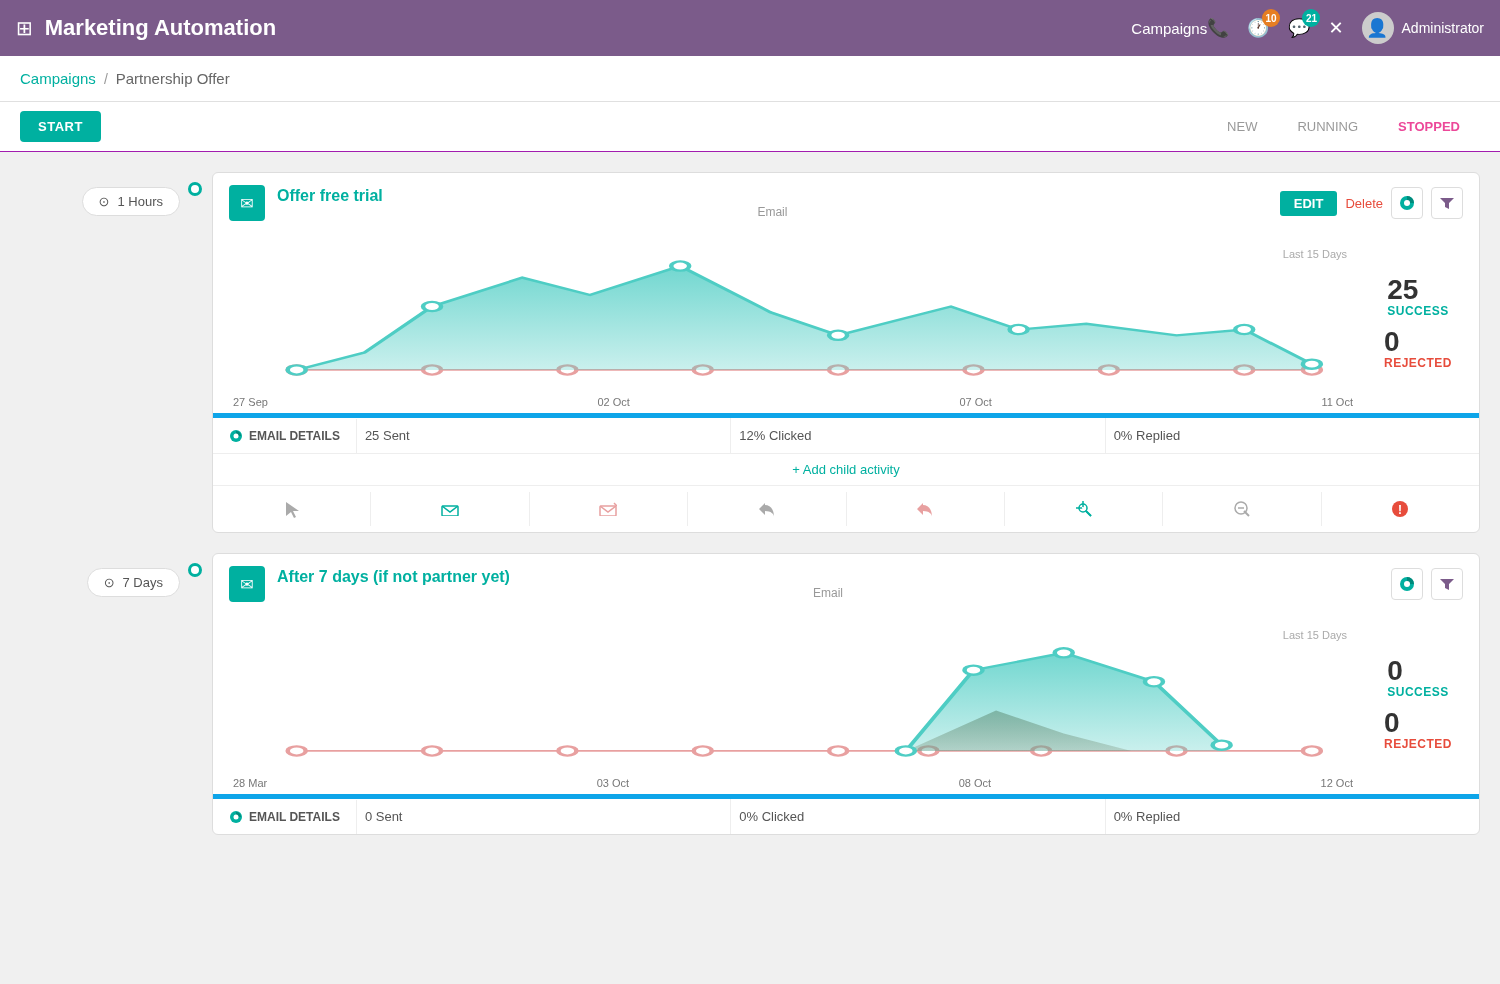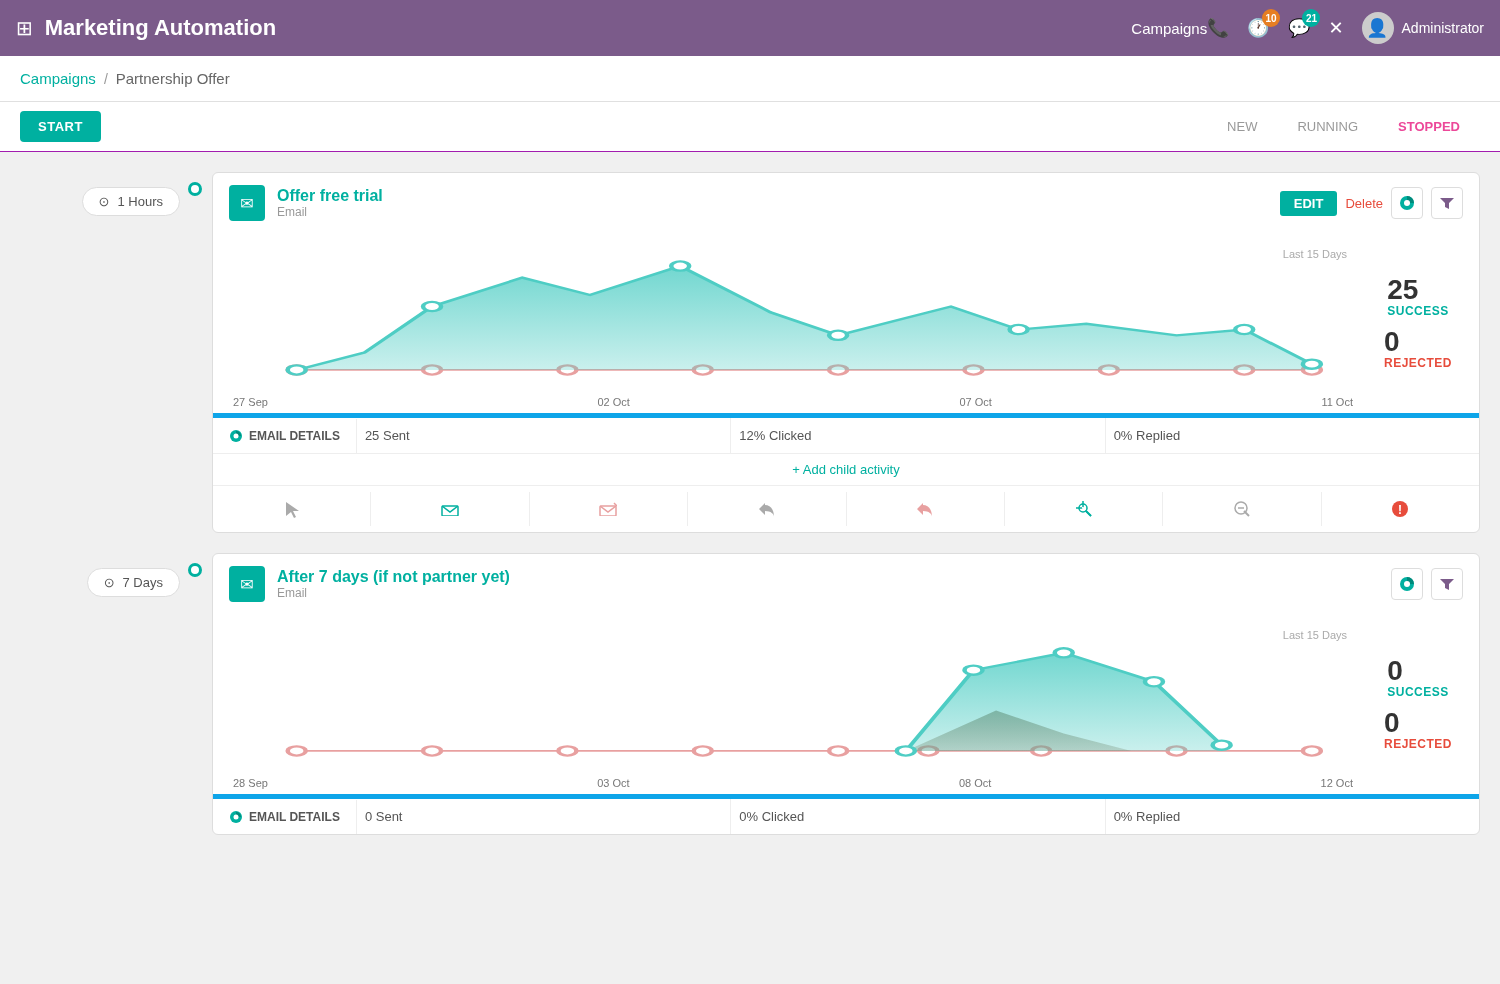--- a/index.html
+++ b/index.html
@@ -108,21 +108,21 @@
       gap: 12px;
     }
     .card-icon {
       width: 36px; height: 36px;
       background: #00b0a0; border-radius: 4px;
       display: flex; align-items: center; justify-content: center;
       color: white; font-size: 16px; flex-shrink: 0;
     }
     .card-title { flex: 1; }
     .card-title-text { font-size: 16px; font-weight: 600; color: #00b0a0; }
-    .card-subtitle { font-size: 12px; color: #999; }
+    .card-subtitle { font-size: 12px; color: #999; text-align: center; }
     .card-actions { display: flex; gap: 8px; align-items: center; }
     .edit-btn {
       background: #00b0a0; color: white; border: none;
       padding: 5px 14px; border-radius: 3px; font-size: 13px;
       font-weight: 700; cursor: pointer;
     }
     .delete-btn { color: #e74c3c; font-size: 13px; cursor: pointer; background: none; border: none; }
     .pie-icon-btn, .filter-icon-btn {
       width: 32px; height: 32px; border: 1px solid #ddd; border-radius: 4px;
       display: flex; align-items: center; justify-content: center;
@@ -482,21 +482,21 @@
 
             <polyline points="300,110 330,40 370,25 410,50 440,105" fill="none" stroke="#4ecdc4" stroke-width="2"></polyline>
 
             <circle cx="300" cy="110" r="4" fill="white" stroke="#4ecdc4" stroke-width="2"></circle>
             <circle cx="330" cy="40" r="4" fill="white" stroke="#4ecdc4" stroke-width="2"></circle>
             <circle cx="370" cy="25" r="4" fill="white" stroke="#4ecdc4" stroke-width="2"></circle>
             <circle cx="410" cy="50" r="4" fill="white" stroke="#4ecdc4" stroke-width="2"></circle>
             <circle cx="440" cy="105" r="4" fill="white" stroke="#4ecdc4" stroke-width="2"></circle>
           </svg>
           <div class="chart-dates">
-            <span>28 Sep</span>
+            <span>28 Mar</span>
             <span>03 Oct</span>
             <span>08 Oct</span>
             <span>12 Oct</span>
           </div>
         </div>
         <div class="chart-stats">
           <div>
             <div class="stat-number">0</div>
             <div class="stat-label-success">SUCCESS</div>
           </div>

